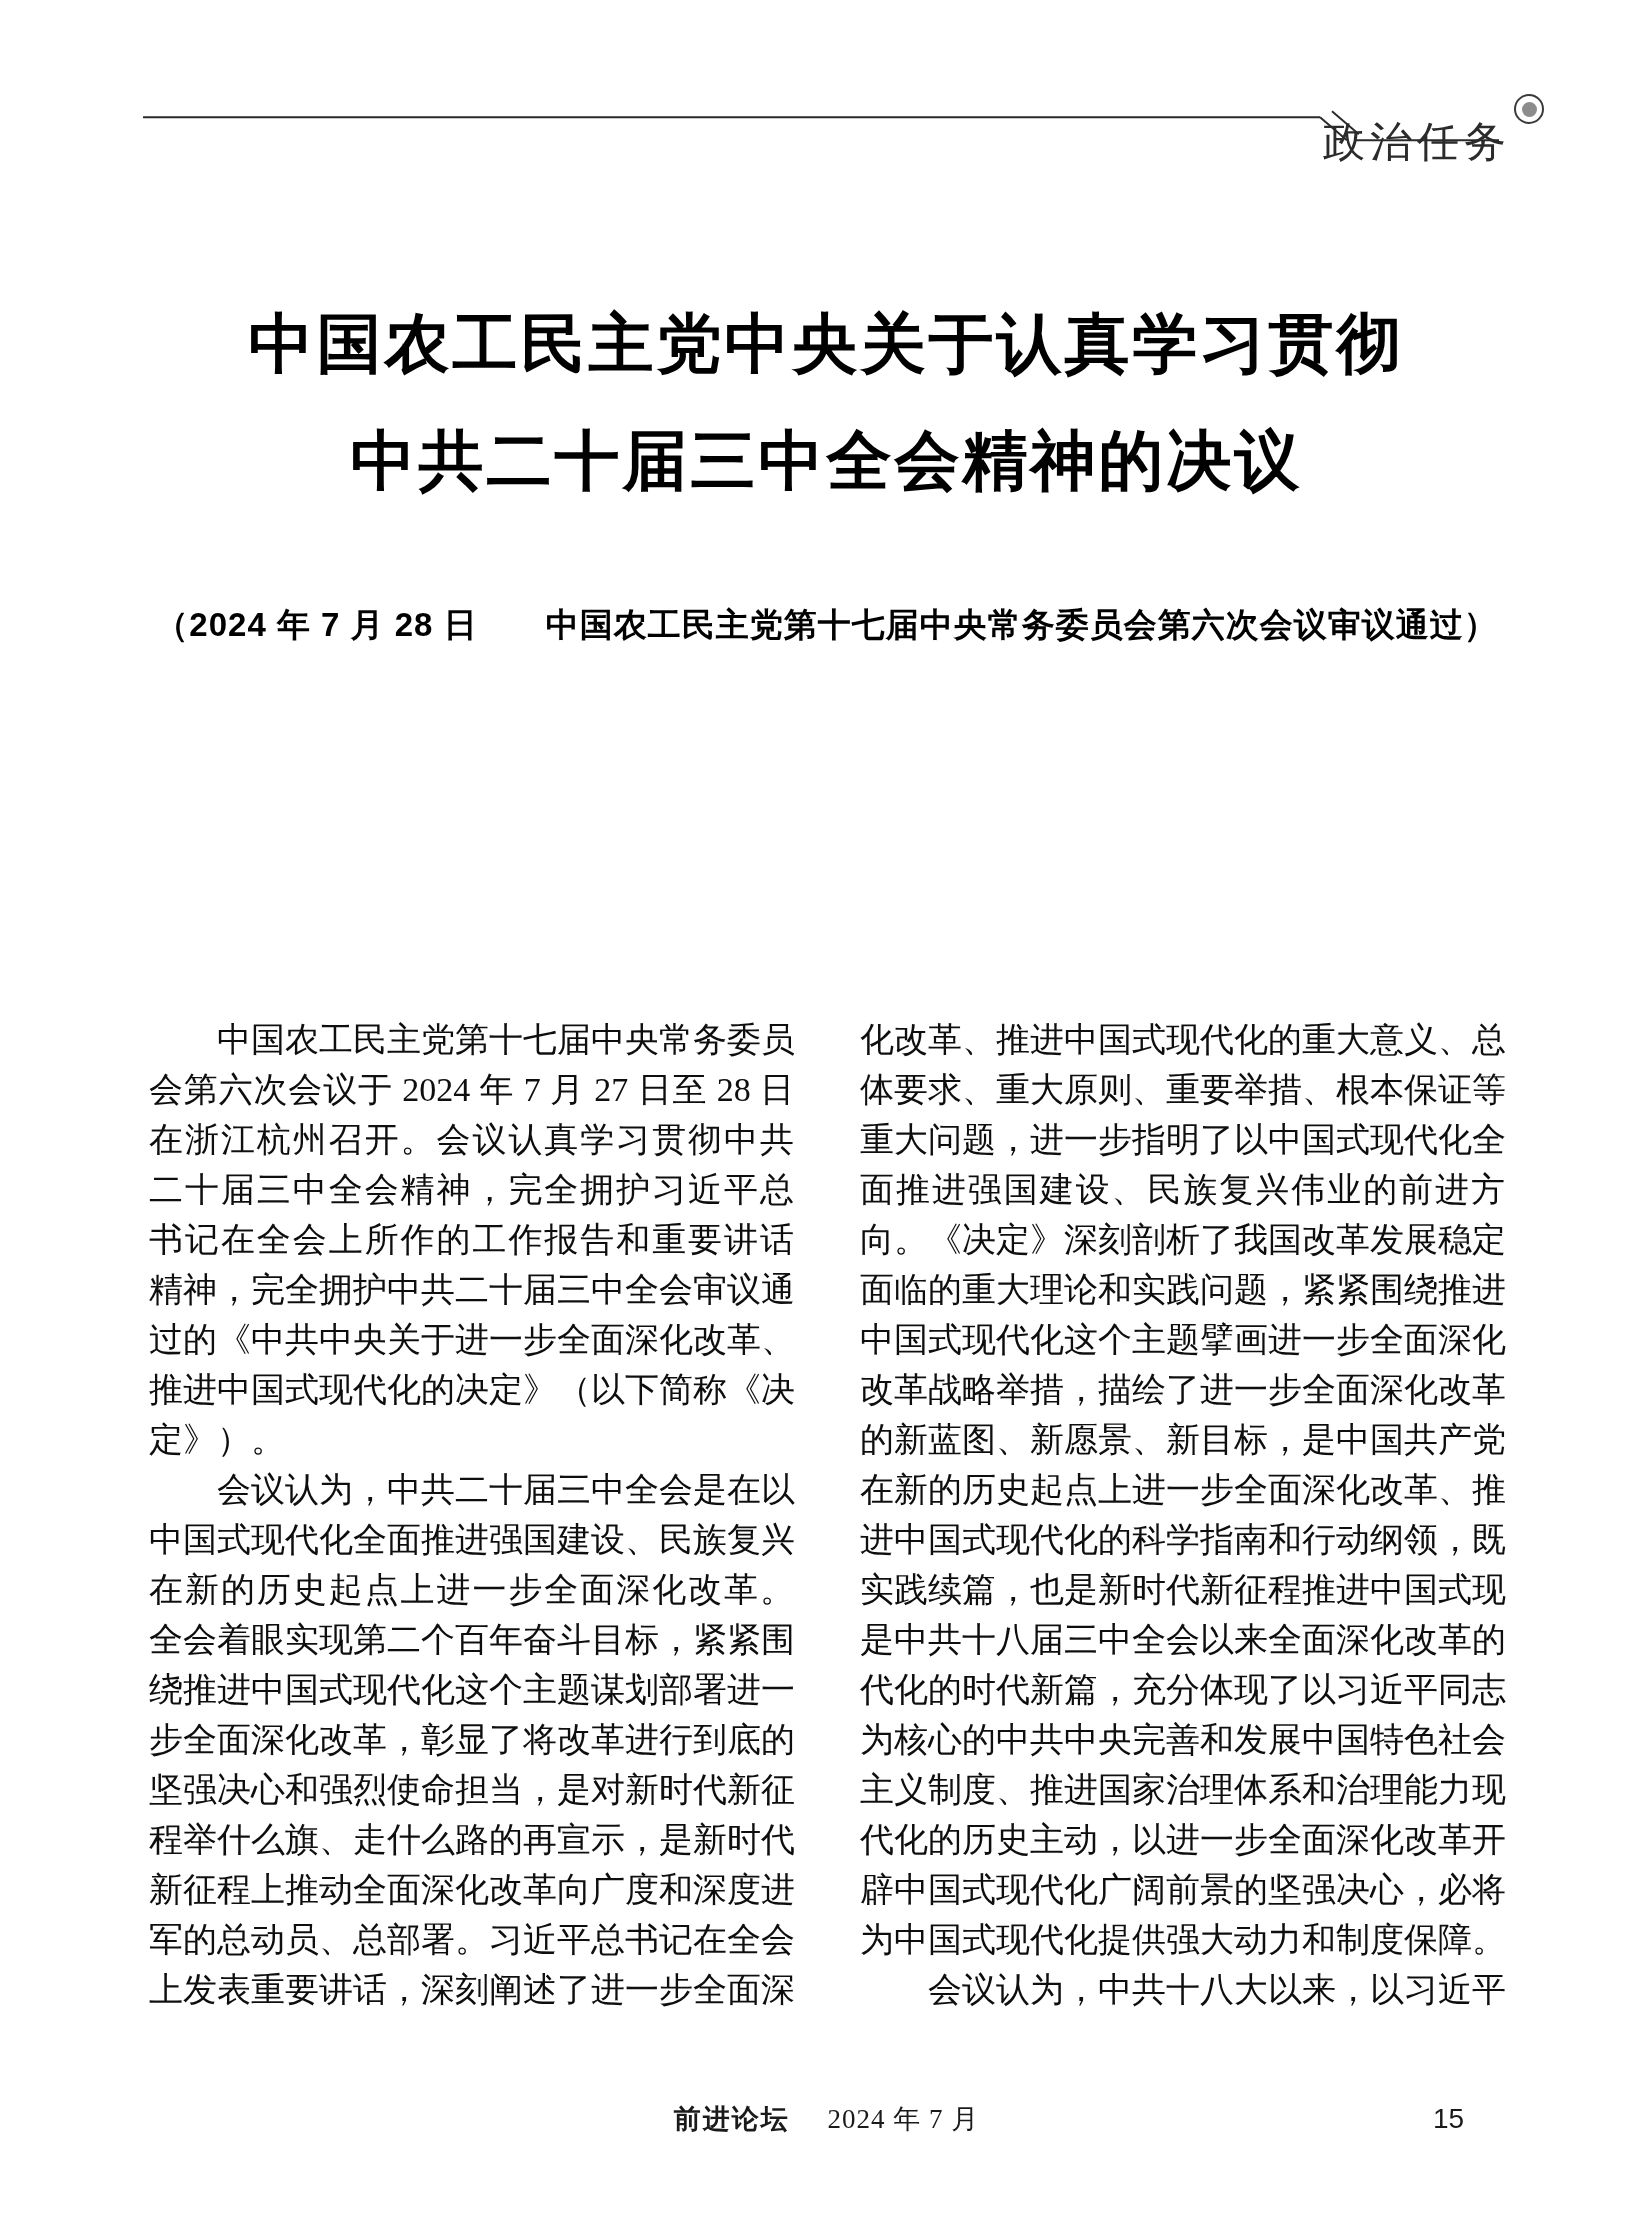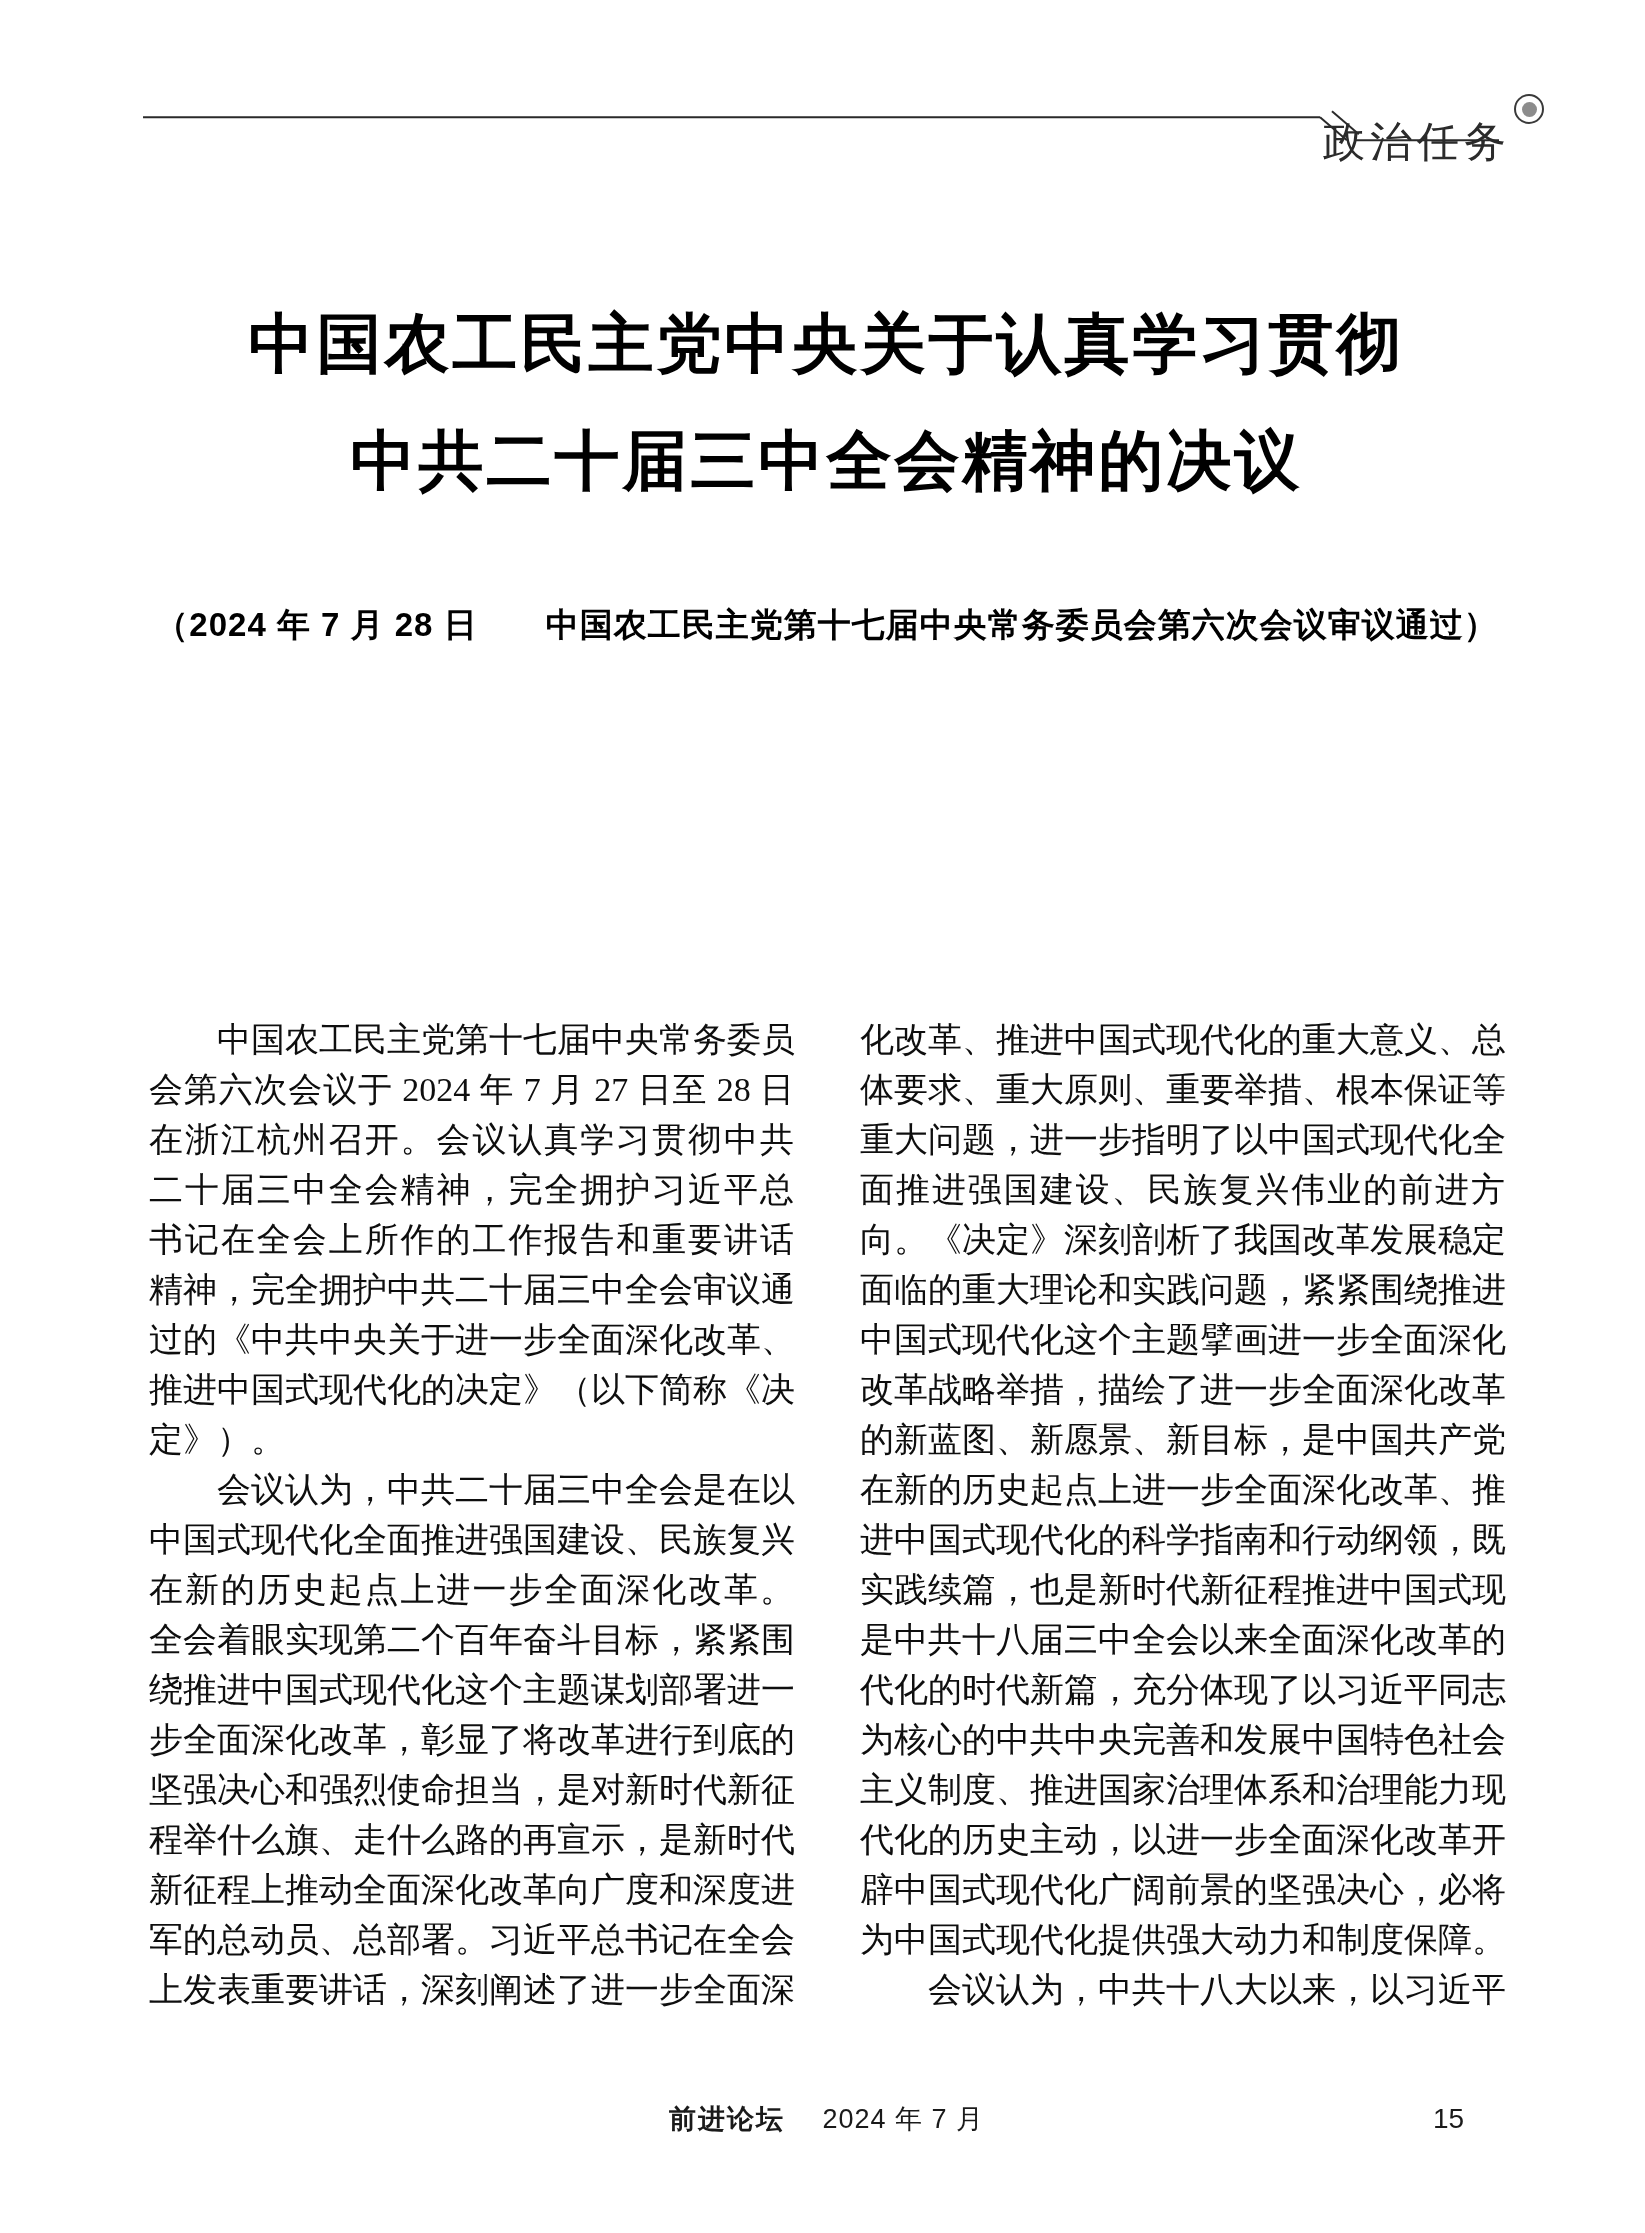--- a/index.html
+++ b/index.html
@@ -56,21 +56,21 @@
   .line.pstart{text-indent:68px;}
   .line.pend{text-align-last:left;}
   
   .footer-center{
     position:absolute;left:149px;top:2101px;width:1355px;
     text-align:center;font-size:27px;line-height:36px;
     font-family:"Liberation Sans","DejaVu Sans",sans-serif;
     color:#1a1a1a;white-space:nowrap;
   }
   .footer-journal{font-weight:bold;letter-spacing:2px;font-family:Liberation Serif, serif;}
-  .footer-issue{margin-left:30px;letter-spacing:1px;}
+  .footer-issue{margin-left:30px;letter-spacing:1px;font-family:Liberation Serif, serif;}
   .footer-page{
     position:absolute;left:1433px;top:2101px;width:75px;
     text-align:left;font-size:28px;line-height:36px;
     font-family:"Liberation Sans","DejaVu Sans",sans-serif;
     color:#1a1a1a;
   }
 </style>
 </head>
 <body>
 

